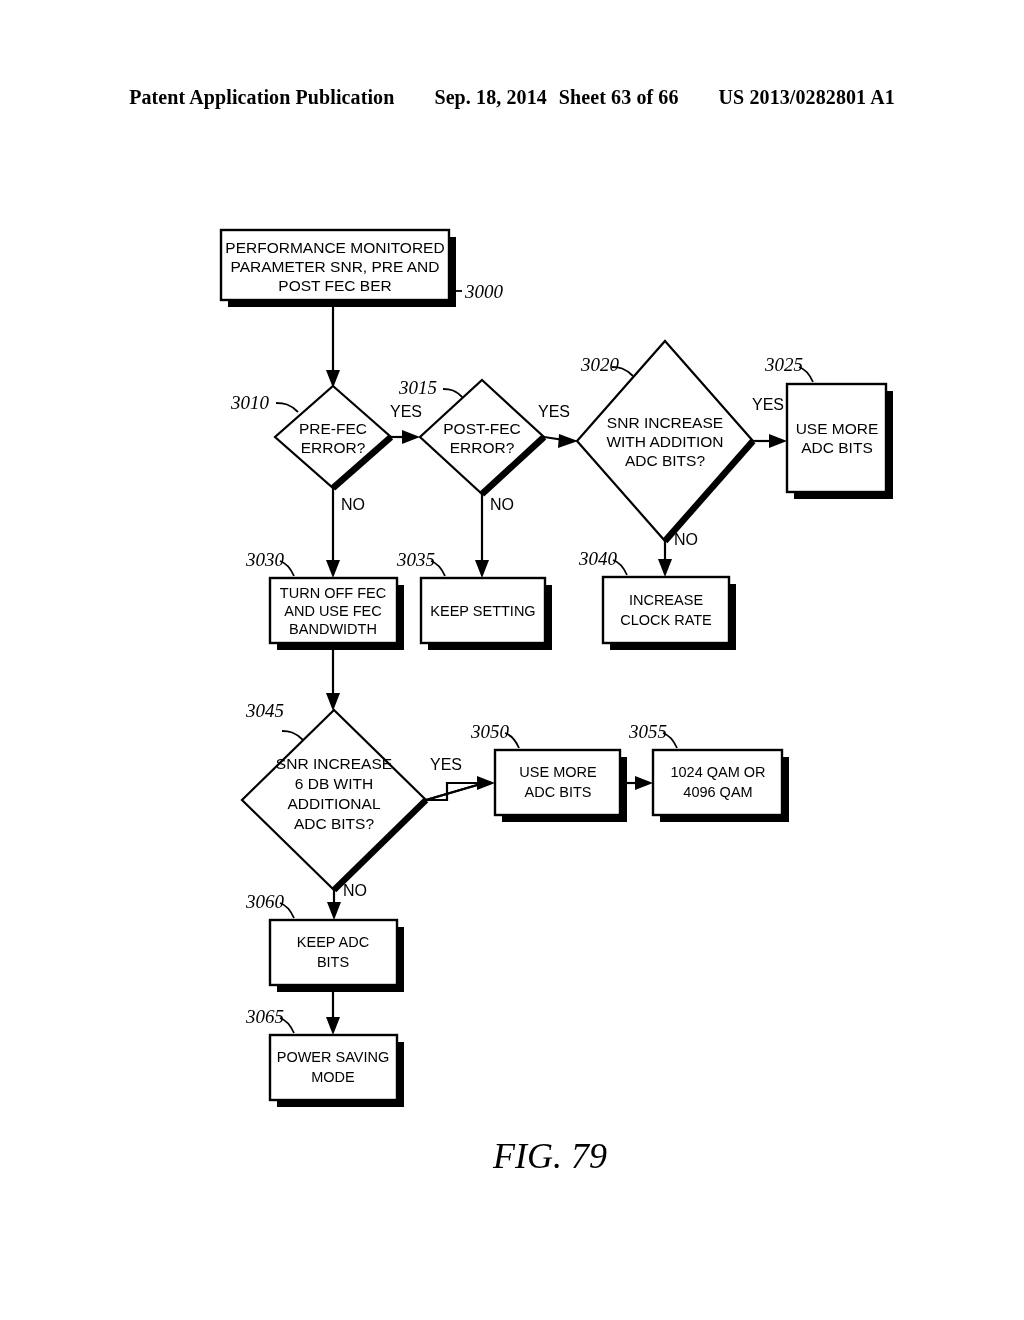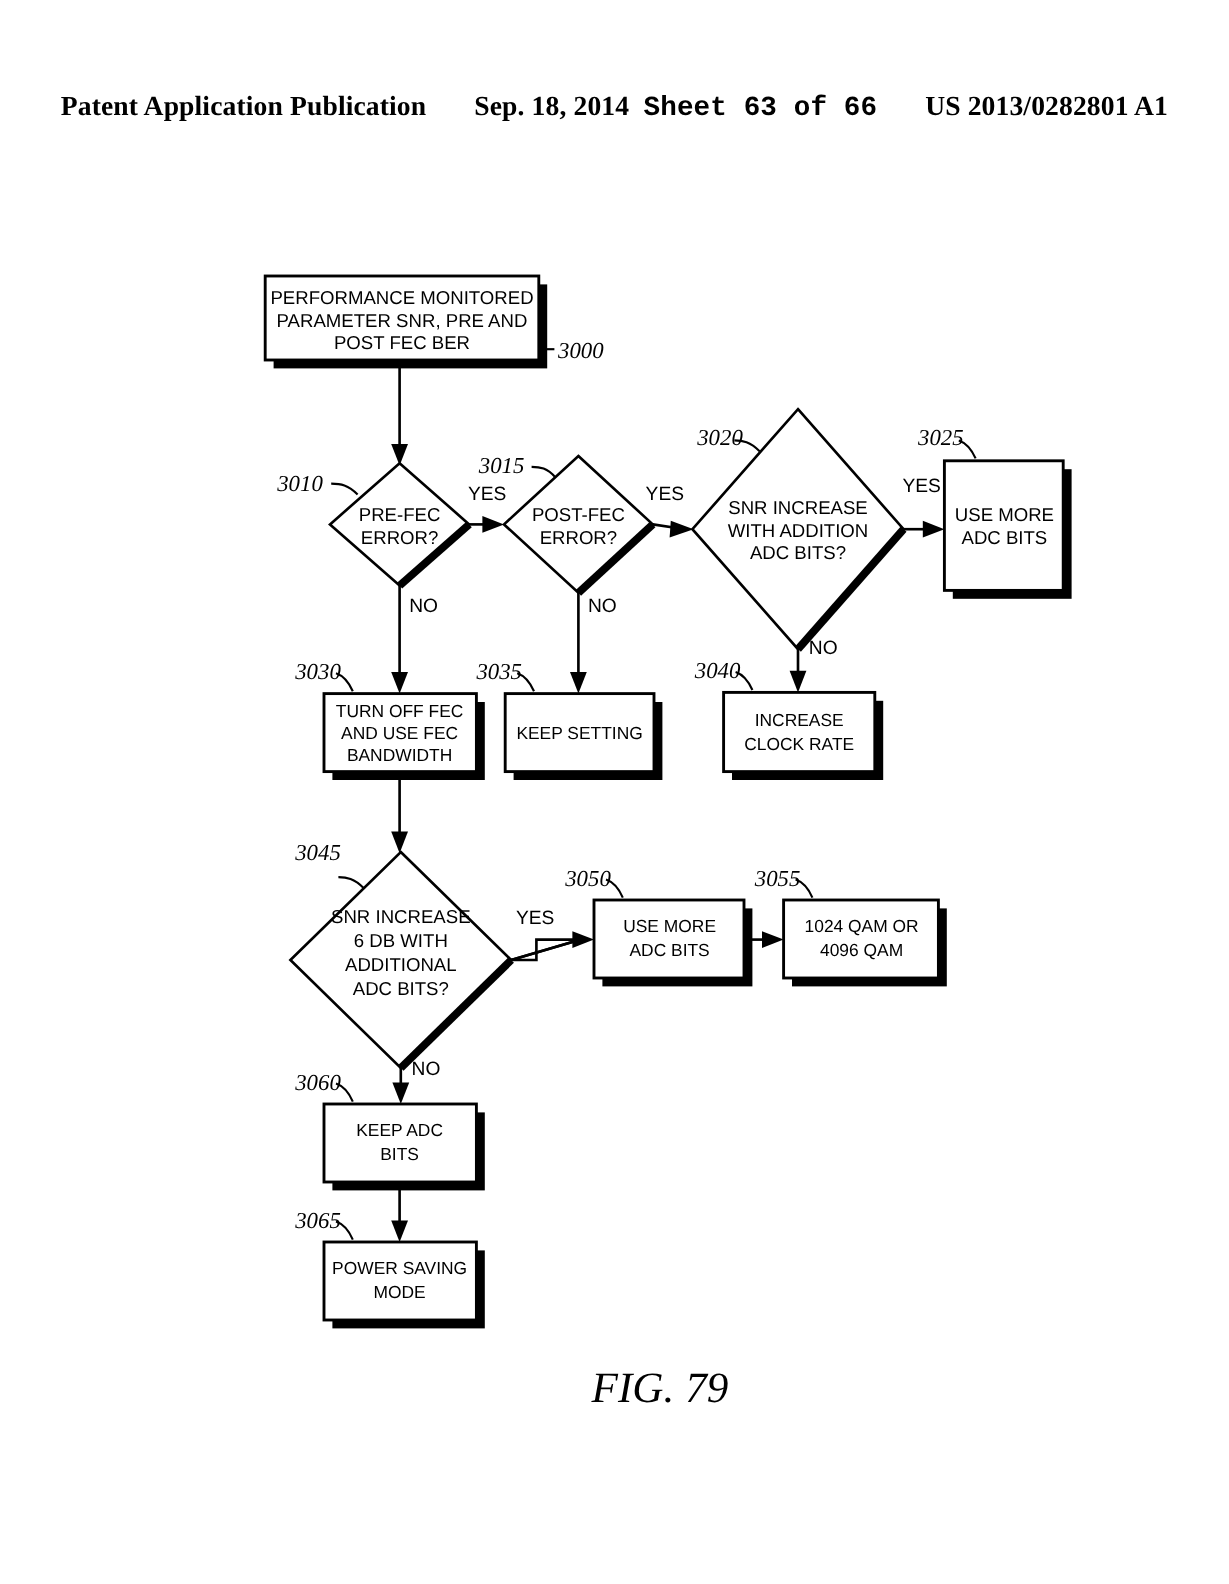--- a/index.html
+++ b/index.html
@@ -12,36 +12,36 @@
     height: 1320px;
     position: relative;
     font-family: "Liberation Sans", sans-serif;
     color: #000000;
     overflow: hidden;
   }
 
   
   #page-header {
     position: absolute;
-    top: 76px;
+    top: 86px;
     left: 0;
     width: 1024px;
     height: 30px;
     display: flex;
     justify-content: center;
     align-items: baseline;
     font-family: "Liberation Serif", serif;
     font-weight: bold;
-    font-size: 23px;
+    font-size: 20px;
     letter-spacing: 0.1px;
     white-space: nowrap;
   }
   #page-header .hdr-pub { margin-right: 40px; }
   #page-header .hdr-date { margin-right: 12px; }
-  #page-header .hdr-sheet { margin-right: 40px; font-family: Liberation Mono, monospace; }
+  #page-header .hdr-sheet { margin-right: 40px; }
 
   
   #figure-canvas {
     position: absolute;
     top: 0; left: 0;
     width: 1024px;
     height: 1320px;
     margin-left: 22px;
   }
   #figure-canvas svg {

